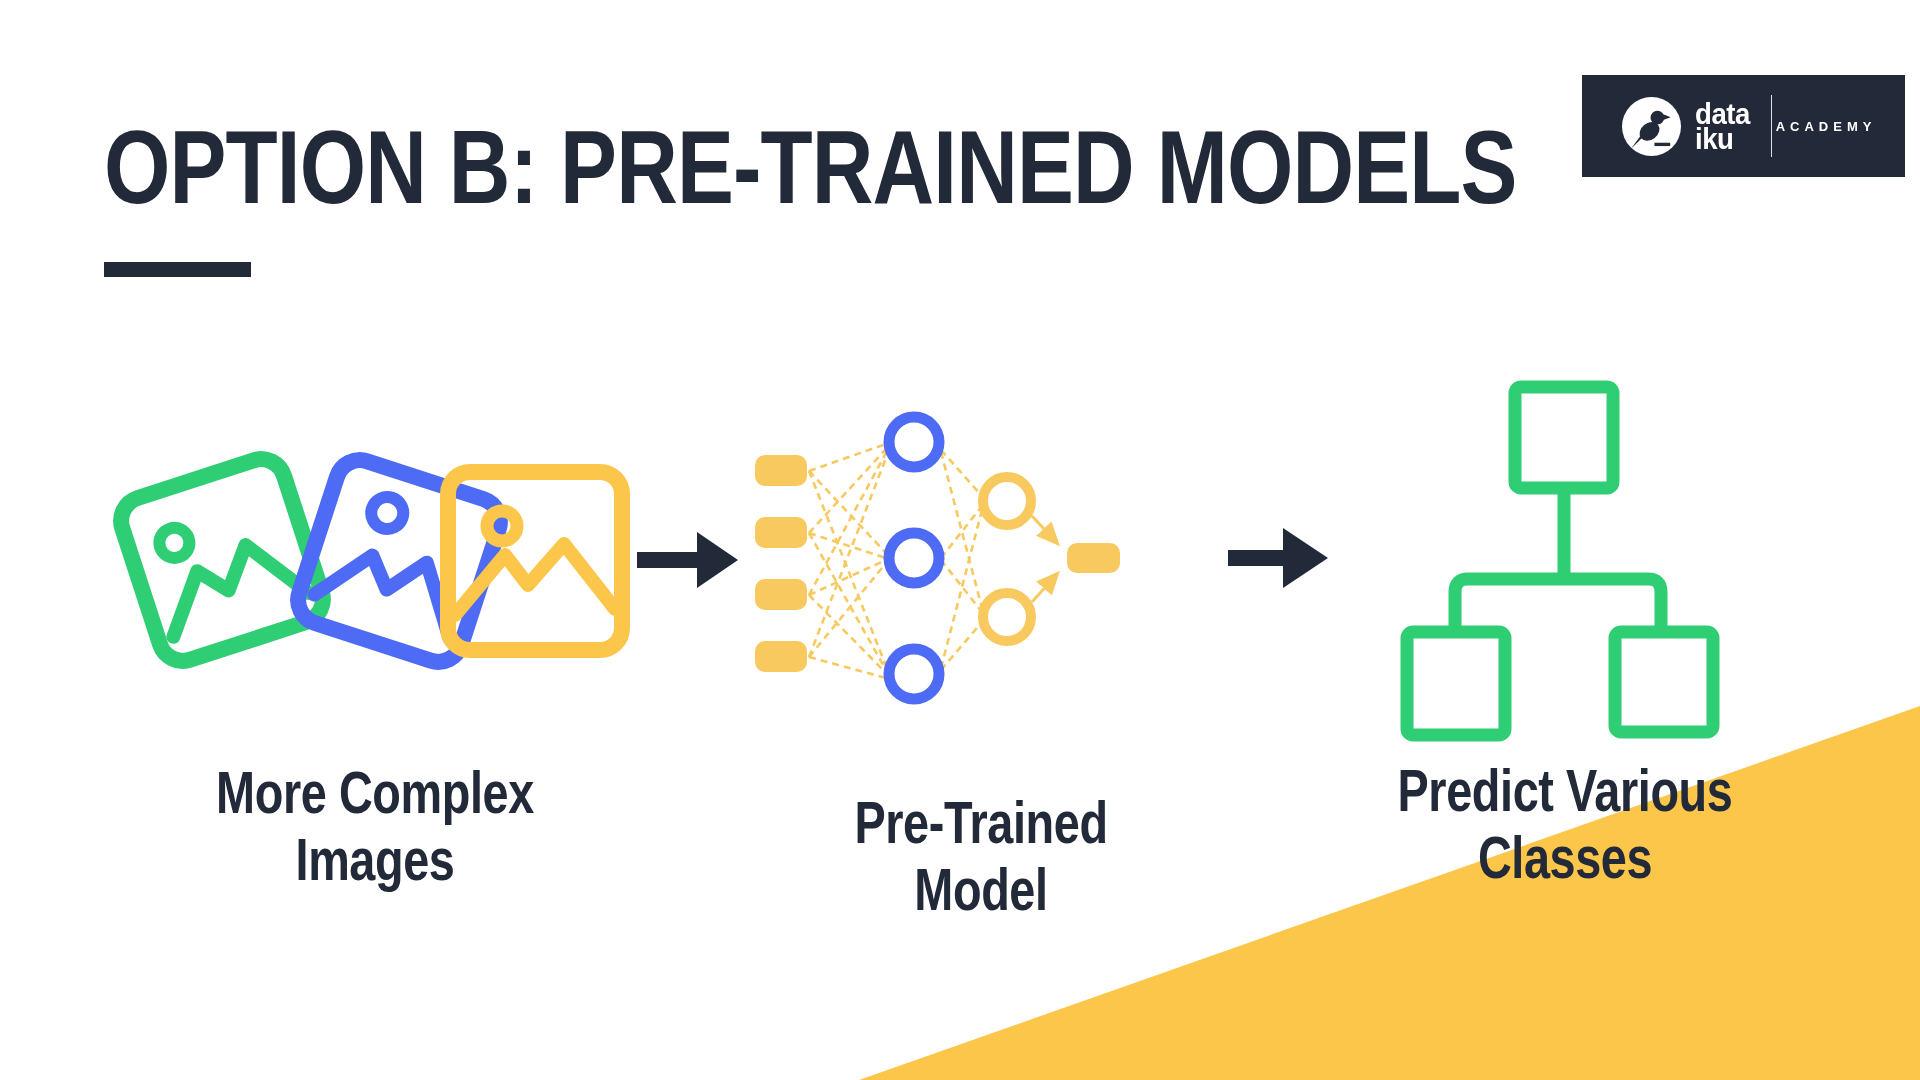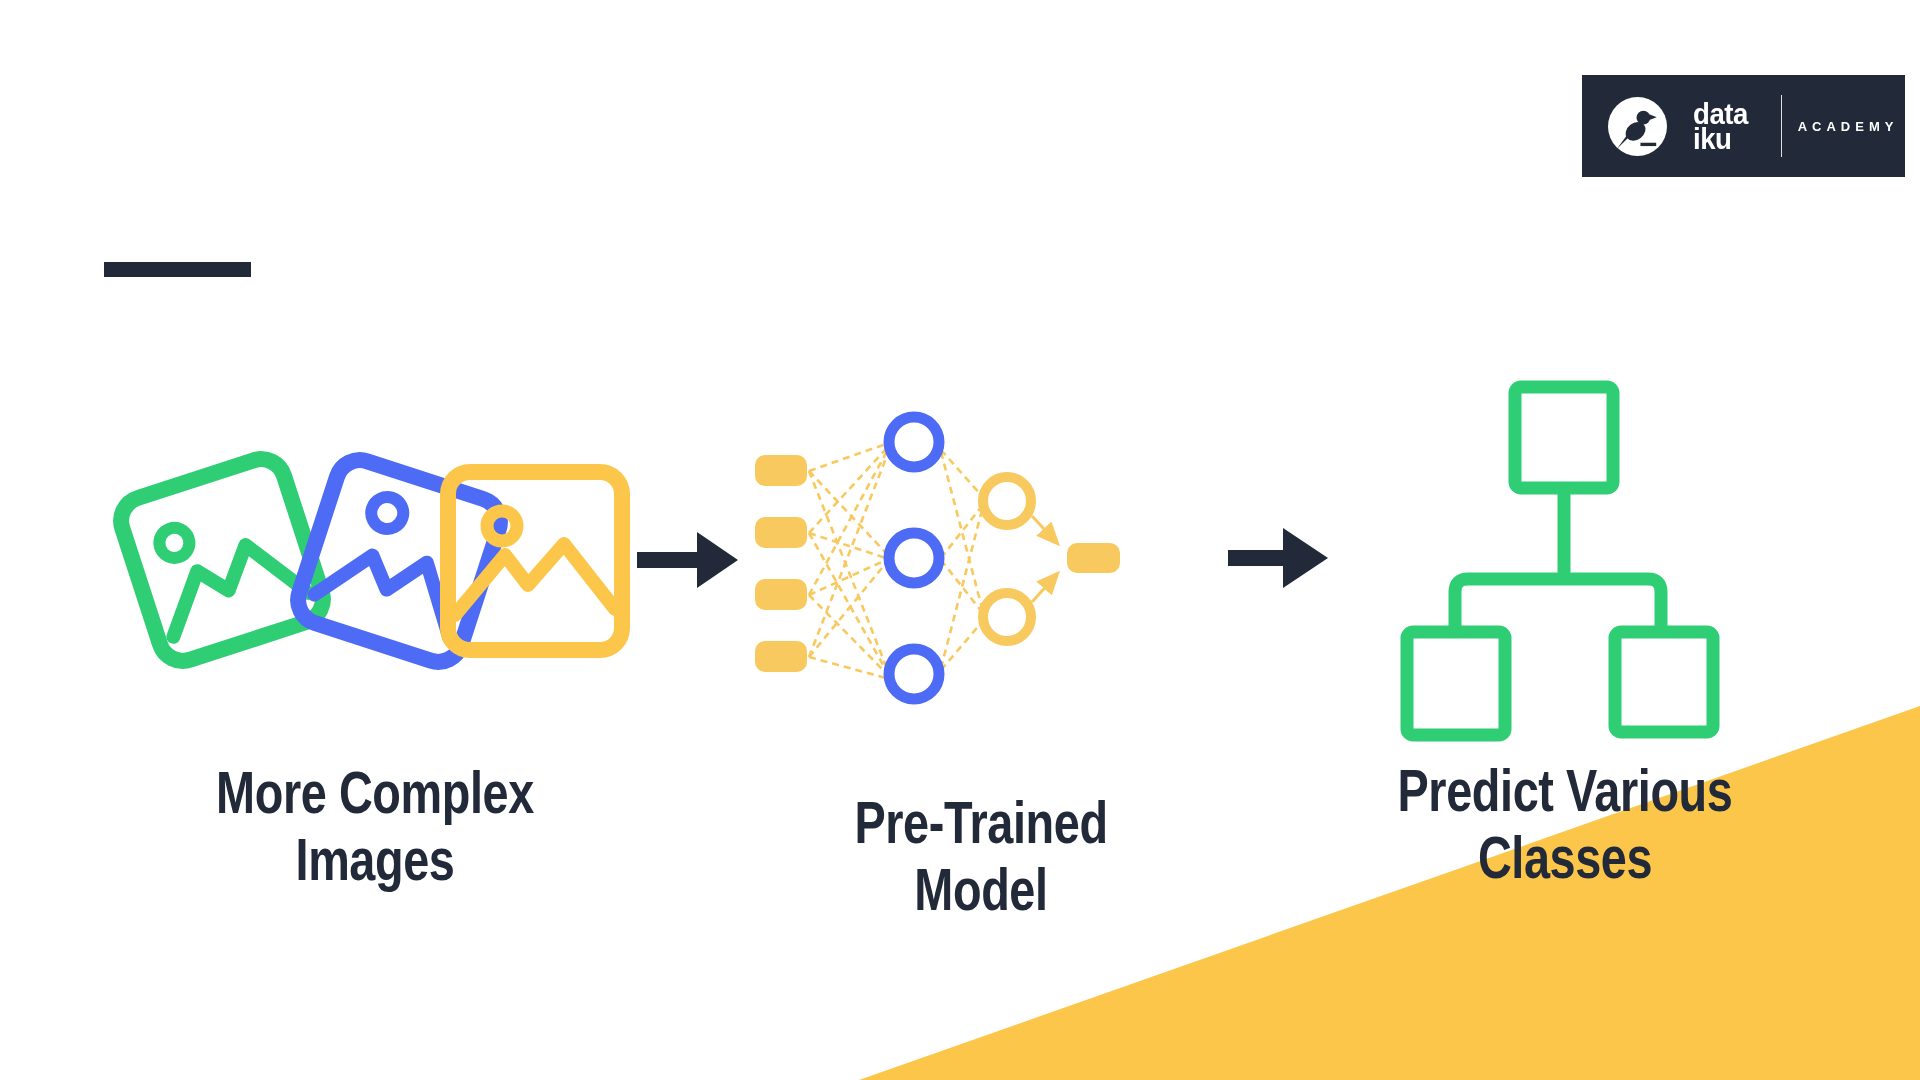--- a/index.html
+++ b/index.html
@@ -33,21 +33,21 @@
     position:absolute;z-index:3;width:500px;text-align:center;
     font-size:60px;line-height:67px;font-weight:700;color:var(--navy);
     transform:scaleX(0.78);transform-origin:center top;letter-spacing:-0.5px;
   }
   .caption-left{left:125px;top:759px;}
   .caption-middle{left:731px;top:789px;}
   .caption-right{left:1315px;top:757px;}
 
   .logo-plate{
     position:absolute;left:1582px;top:75px;width:323px;height:102px;
-    background:var(--navy);z-index:2;display:flex;align-items:center;padding-left:26px;gap:12px;
+    background:var(--navy);z-index:2;display:flex;align-items:center;padding-left:40px;
   }
   .logo-bird-circle{
     width:59px;height:59px;border-radius:50%;background:#fff;flex:0 0 auto;
     display:flex;align-items:center;justify-content:center;
   }
   .logo-word{
     margin-left:14px;color:#fff;font-weight:700;font-size:30px;line-height:25px;
     letter-spacing:-0.5px;transform:scaleX(0.92);transform-origin:left center;
   }
   .logo-divider{width:1px;height:62px;background:rgba(255,255,255,0.85);margin-left:16px;}
@@ -148,20 +148,23 @@
 
     <g fill="none" stroke="#2FCE75" stroke-width="13" stroke-linejoin="round">
       <rect x="1515" y="387" width="98" height="101" rx="6"></rect>
       <line x1="1564" y1="486" x2="1564" y2="580"></line>
       <path d="M 1455,634 L 1455,592 Q 1455,579 1468,579 L 1648,579 Q 1661,579 1661,592 L 1661,634"></path>
       <rect x="1407" y="632" width="98" height="103" rx="6"></rect>
       <rect x="1615" y="632" width="98" height="100" rx="6"></rect>
     </g>
   </svg>
 
+  <h1 class="slide-title">
+    <span class="squeeze">OPTION B: PRE-TRAINED MODELS</span>
+  </h1>
   <div class="title-underline"></div>
 
   <div class="caption caption-left">
     <div>More Complex</div>
     <div>Images</div>
   </div>
   <div class="caption caption-middle">
     <div>Pre-Trained Model</div>
   </div>
   <div class="caption caption-right">

